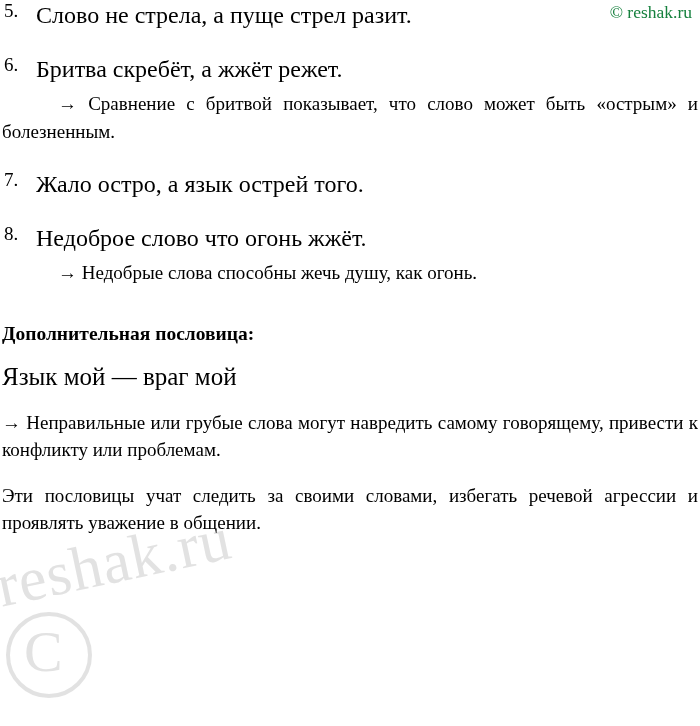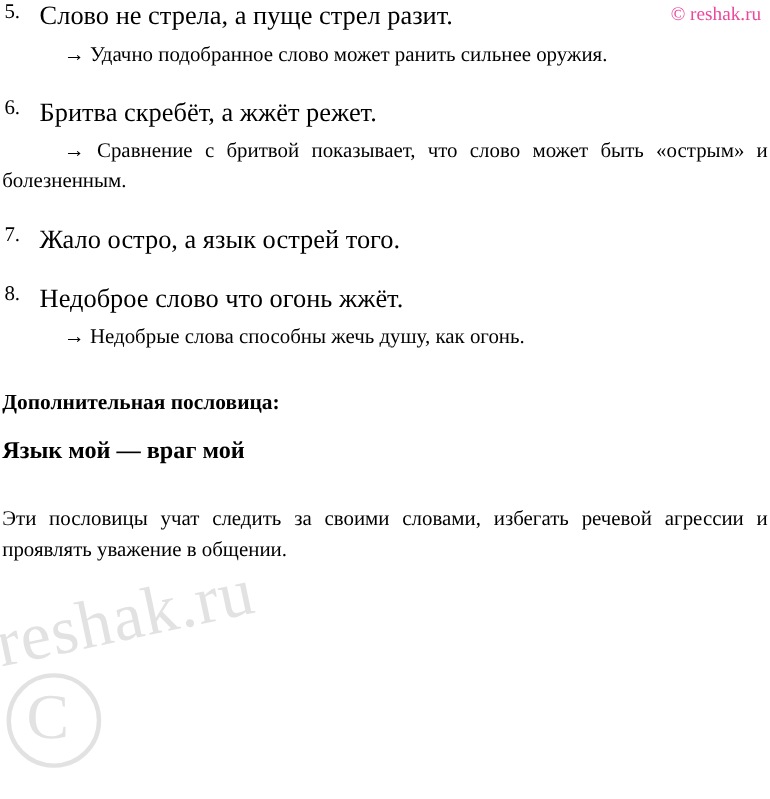--- a/index.html
+++ b/index.html
@@ -22,21 +22,21 @@
     height: 726px;
     box-sizing: border-box;
     padding: 0 2px;
   }
 
   .copyright {
     position: absolute;
     top: 2px;
     right: 8px;
     font-size: 17.5px;
-    color: #ec4899;
+    color: #15803d;
     font-family: "Liberation Serif", serif;
     white-space: nowrap;
     text-align: center;
   }
 
   .watermark {
     position: absolute;
     left: -10px;
     top: 552px;
     font-family: "Liberation Serif", serif;
@@ -109,22 +109,22 @@
 
   .section-title {
     font-weight: bold;
     font-size: 19.5px;
     margin: 0 0 0 0;
     padding-top: 4px;
     font-family: Liberation Serif, serif;
   }
 
   .sub-bold {
-    font-weight: bold;
-    font-size: 22px;
+    font-weight: normal;
+    font-size: 25px;
     margin: 0;
   }
 
   .para {
     font-size: 19px;
     line-height: 1.45;
     text-align: justify;
     text-align-last: left;
     margin: 0;
   }
@@ -145,21 +145,20 @@
 
   <div class="copyright">© reshak.ru</div>
 
   <div class="content">
 
     <div class="block">
       <div class="num-item">
         <span class="num">5.</span>
         <span class="proverb">Слово не стрела, а пуще стрел разит.</span>
       </div>
-      <p class="explain">→ Удачно подобранное слово может ранить сильнее оружия.</p>
     </div>
 
     <div class="spacer-sm"></div>
 
     <div class="block">
       <div class="num-item">
         <span class="num">6.</span>
         <span class="proverb">Бритва скребёт, а жжёт режет.</span>
       </div>
       <p class="explain indent-arrow">→  Сравнение с бритвой показывает, что слово может быть «острым» и болезненным.</p>
@@ -187,19 +186,20 @@
     <div class="spacer-md"></div>
 
     <p class="section-title">Дополнительная пословица:</p>
 
     <div class="spacer-md"></div>
 
     <p class="sub-bold">Язык мой — враг мой</p>
 
     <div class="spacer-md"></div>
 
+    <p class="para">→  Неправильные или грубые слова могут навредить самому говорящему, привести к конфликту или проблемам.</p>
 
     <div class="spacer-md"></div>
 
     <p class="para">Эти пословицы учат следить за своими словами, избегать речевой агрессии и проявлять уважение в общении.</p>
 
   </div>
 </div>
 
 </body></html>

